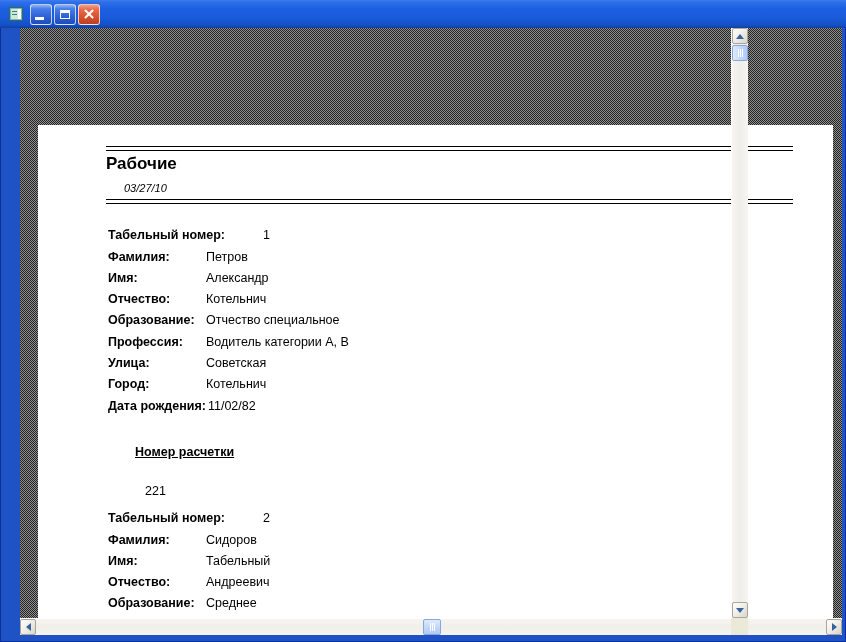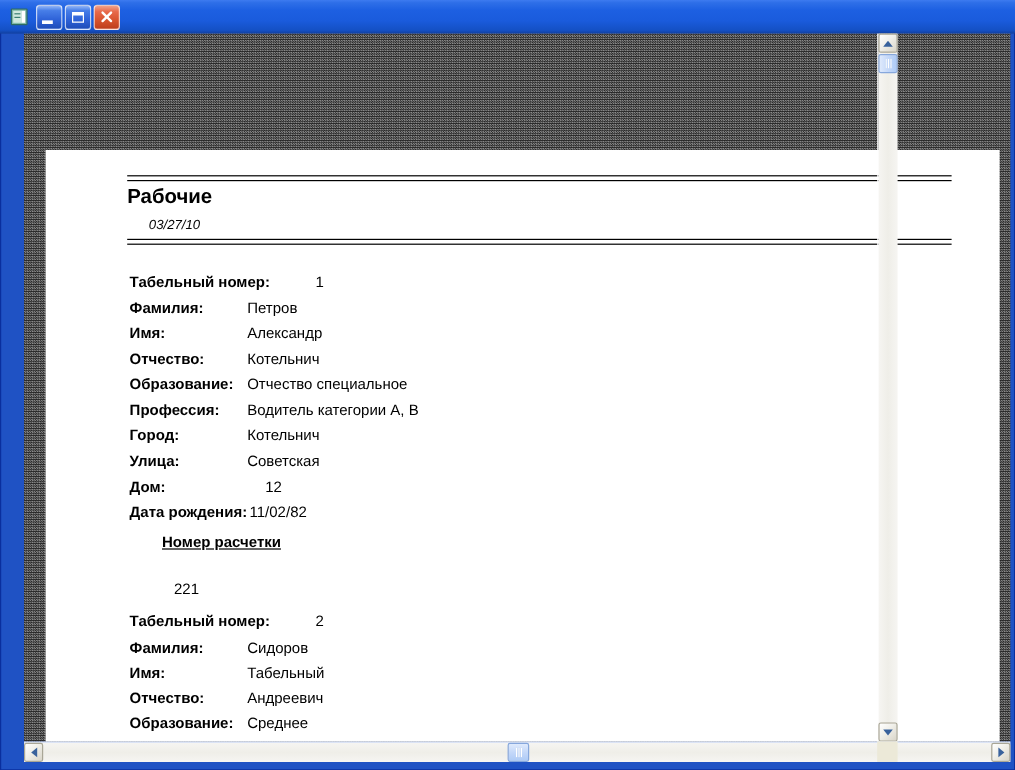--- a/index.html
+++ b/index.html
@@ -165,30 +165,26 @@
             </div>
           <div class="row">
               <span class="lbl">Образование:</span>
               <span class="val">Отчество специальное</span>
             </div>
           <div class="row">
               <span class="lbl">Профессия:</span>
               <span class="val">Водитель категории А, В</span>
             </div>
           <div class="row">
+              <span class="lbl">Улица:</span>
+              <span class="val">Советская</span>
+            </div>
+          <div class="row">
               <span class="lbl">Город:</span>
               <span class="val">Котельнич</span>
-            </div>
-          <div class="row">
-              <span class="lbl">Улица:</span>
-              <span class="val">Советская</span>
-            </div>
-          <div class="row">
-              <span class="lbl">Дом:</span>
-              <span class="val indent-b">12</span>
             </div>
           <div class="row">
               <span class="lbl">Дата рождения:</span>
               <span class="val">11/02/82</span>
             </div>
         </div>
 
         <div class="payroll-h">Номер расчетки</div>
         <div class="payroll-v">221</div>
 

